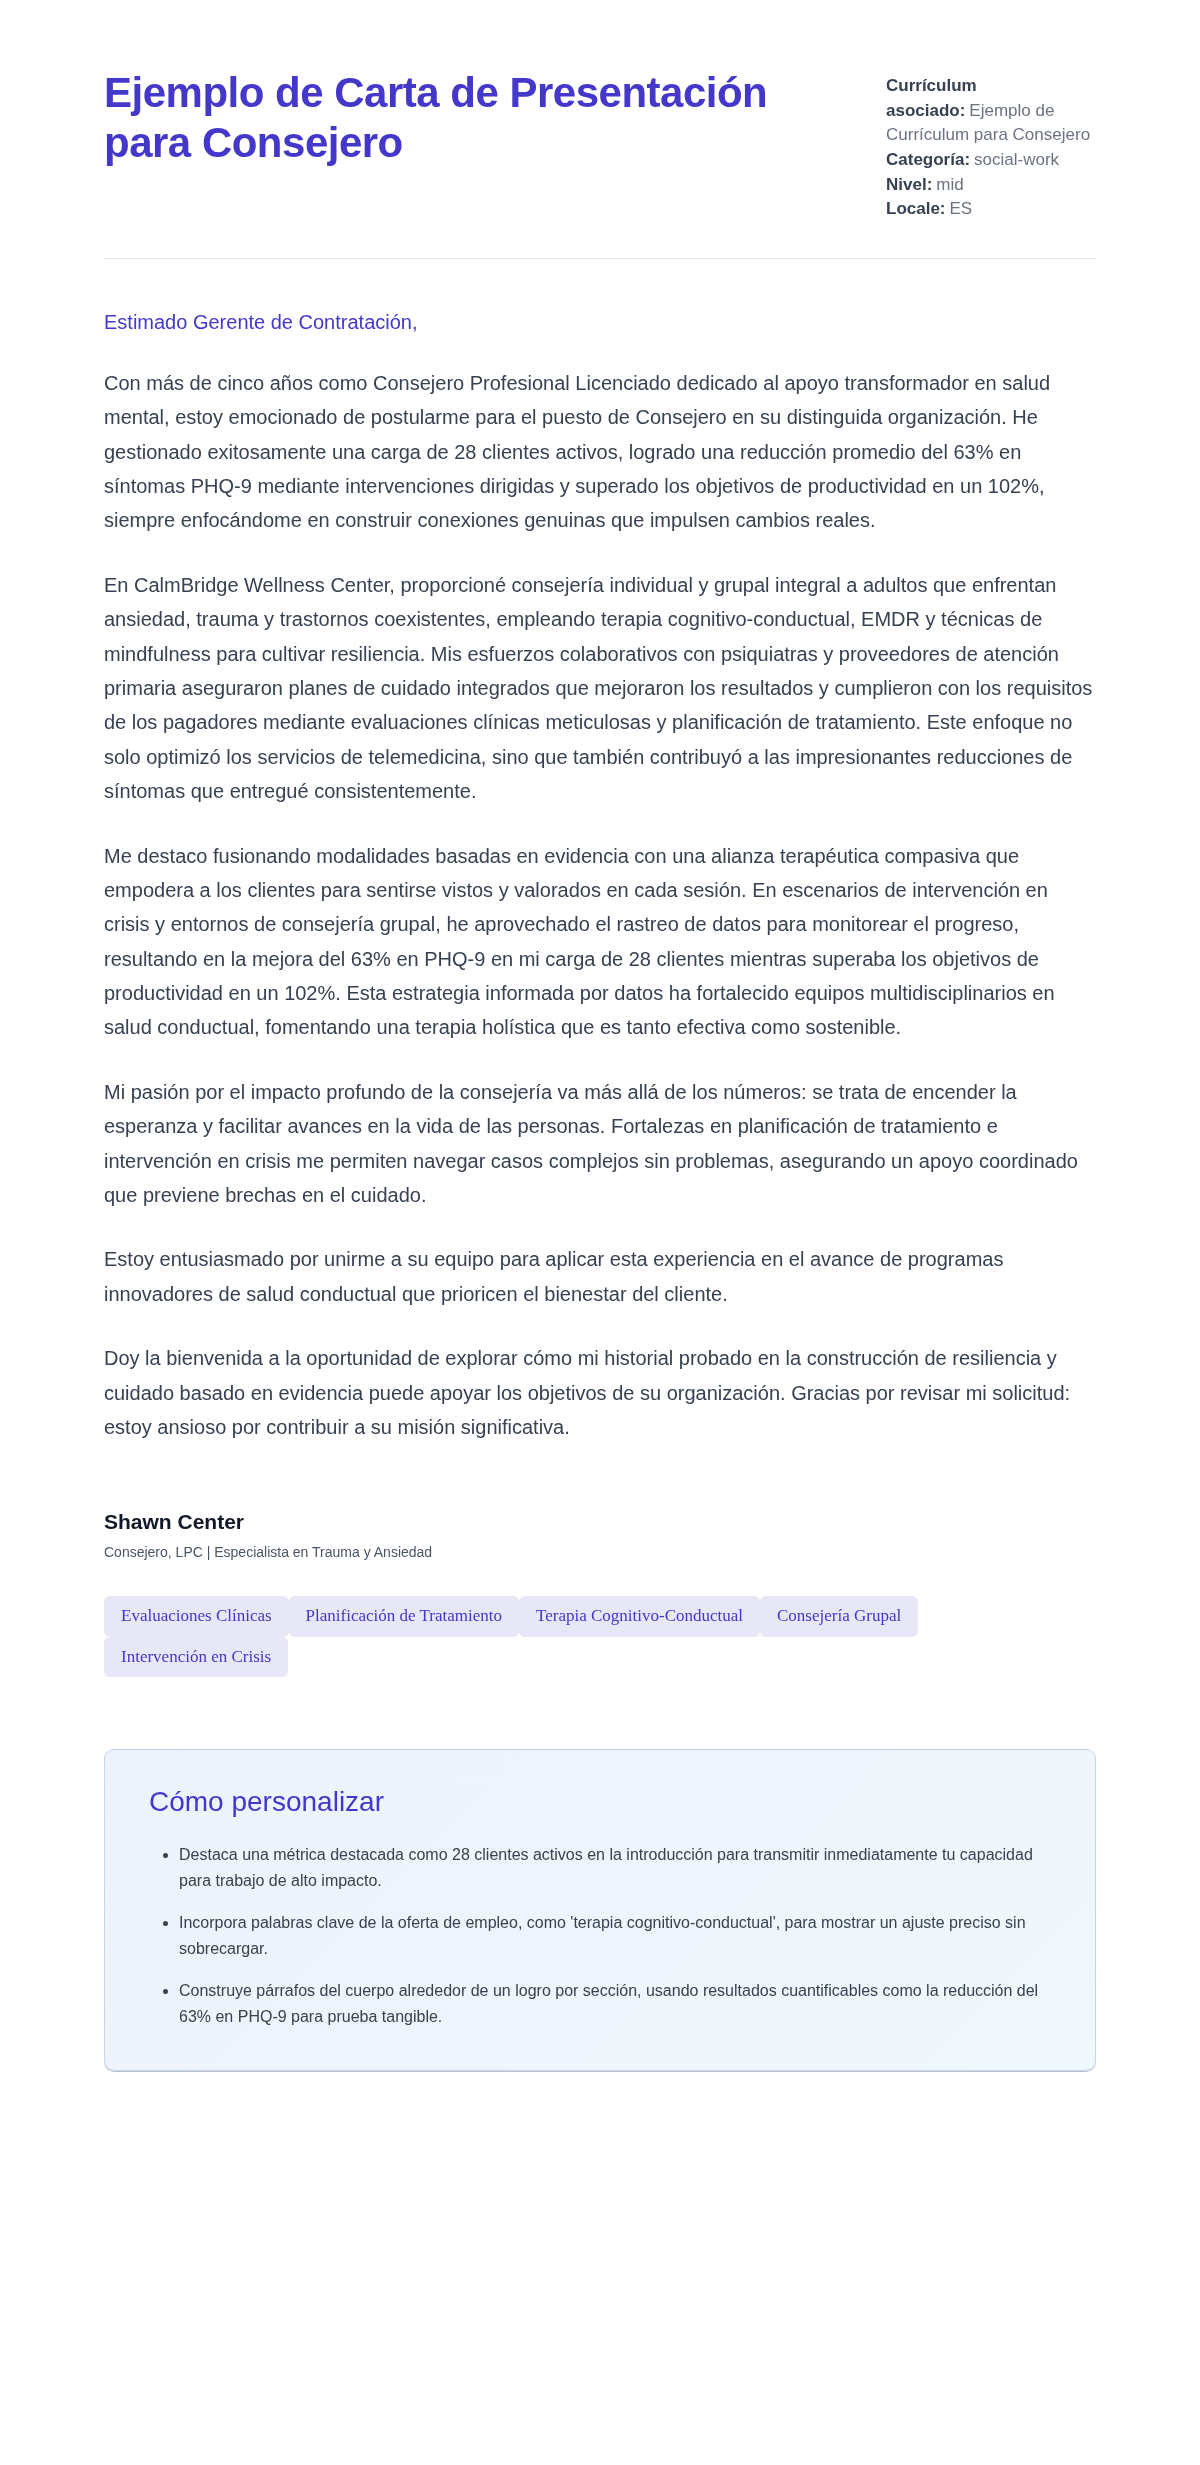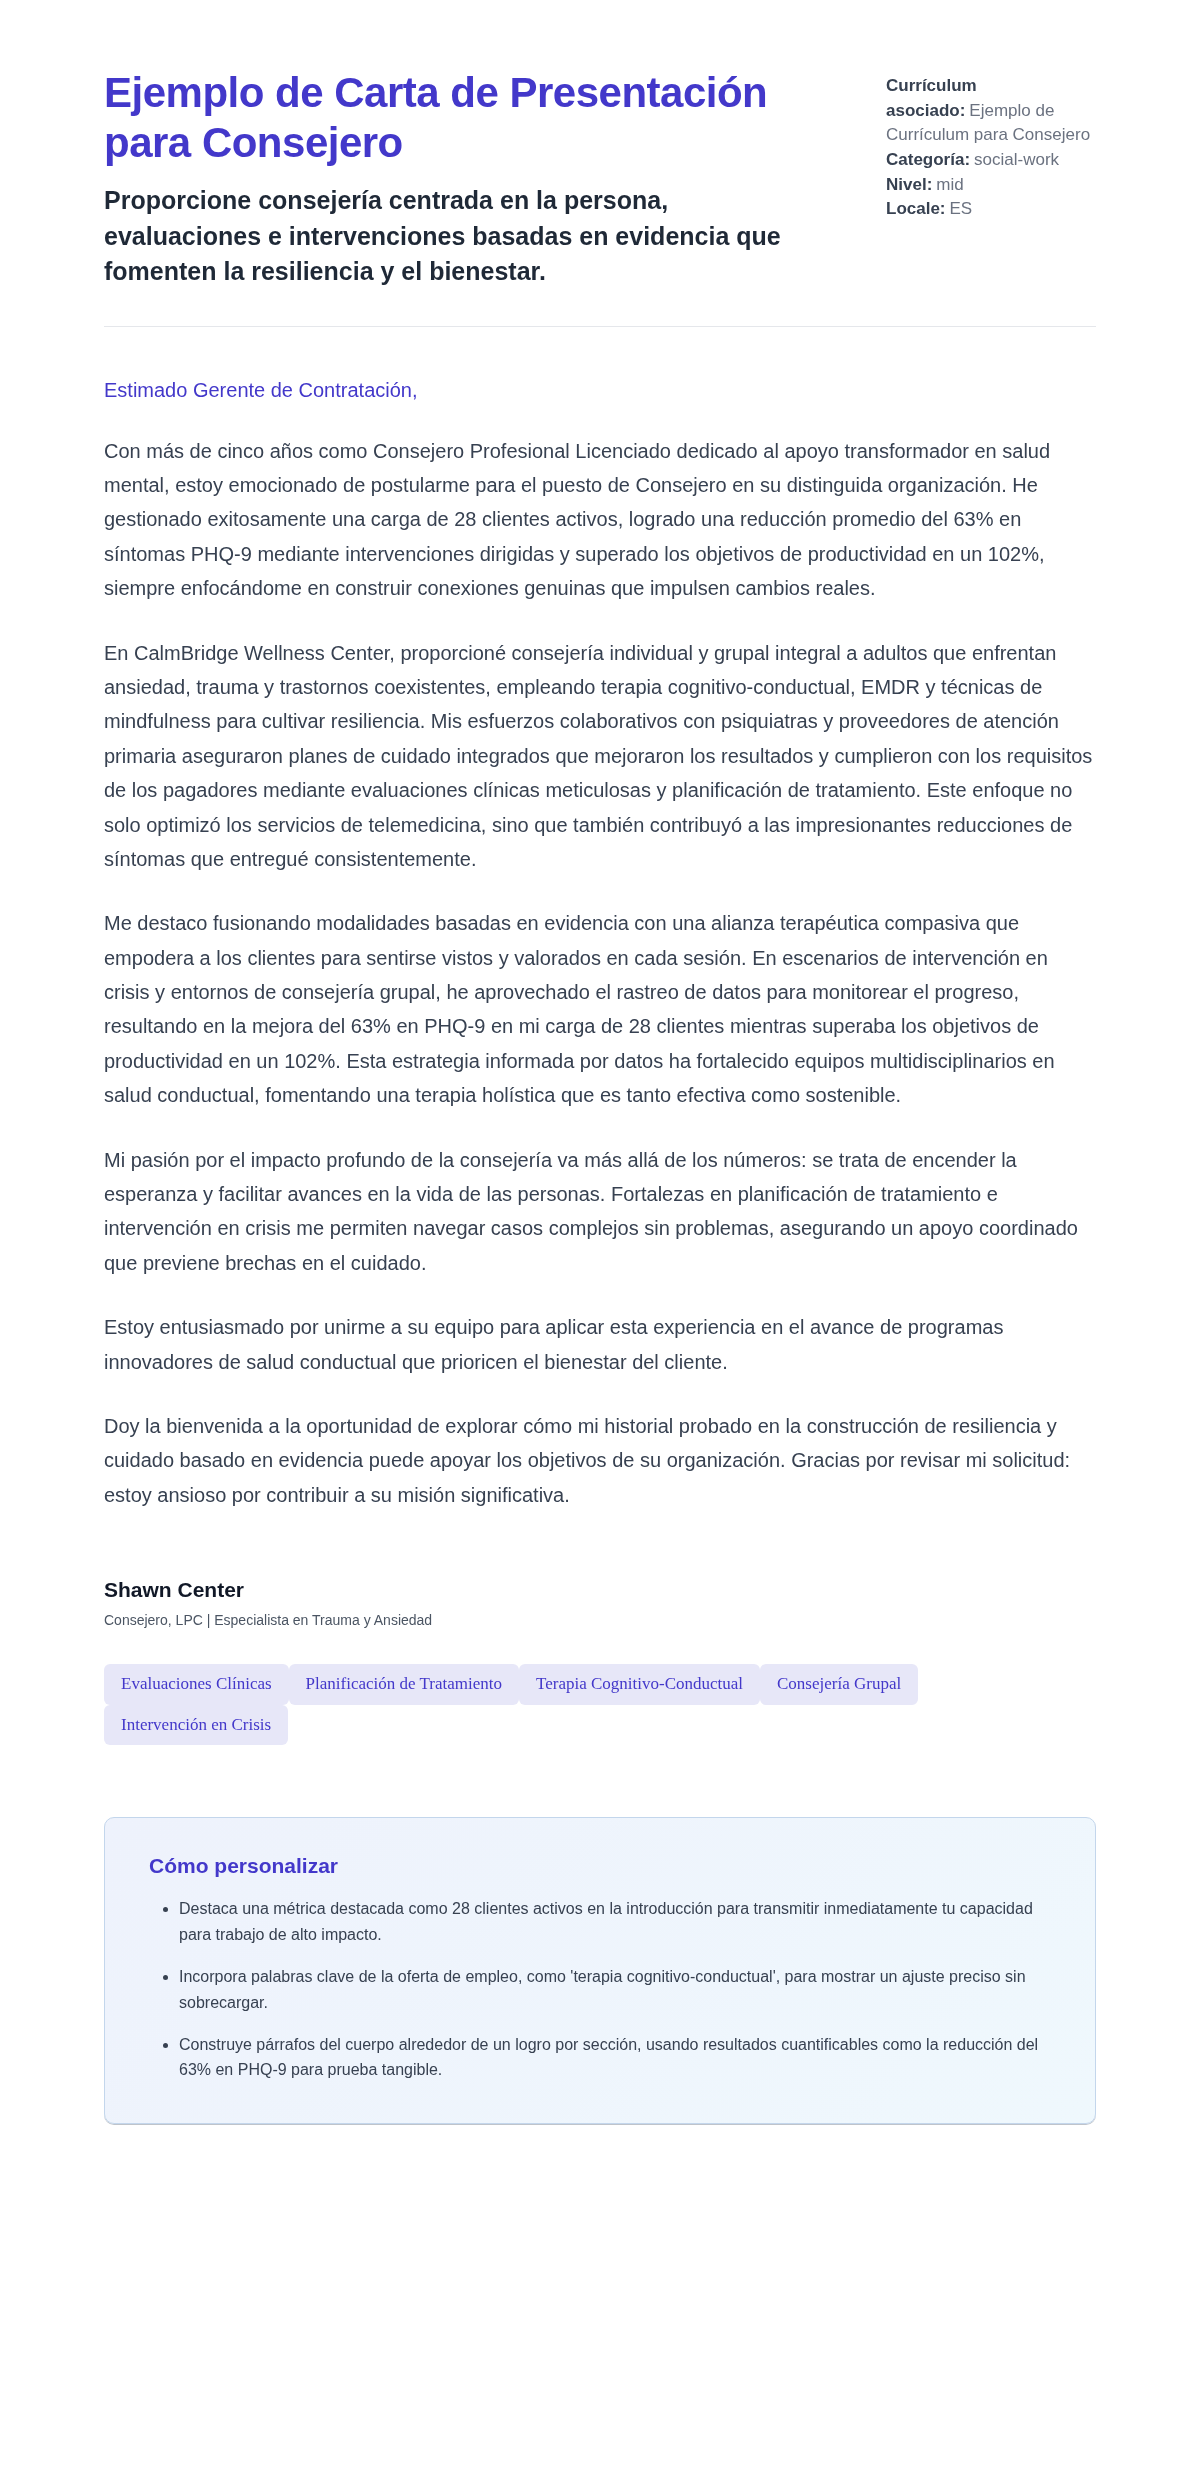--- a/index.html
+++ b/index.html
@@ -107,43 +107,42 @@
   
   .tips {
     margin-top: 72px;
     border: 1px solid #c3d6ec;
     border-radius: 10px;
     padding: 36px 44px 40px 44px;
     background: linear-gradient(135deg, #eef2fc 0%, #eff8fd 100%);
     box-shadow: 0 1px 0 rgba(71, 85, 105, 0.35);
   }
   .tips-heading {
-    margin: 0 0 18px 0;
-    font-size: 21px;
-    font-weight: 700;
+    margin: 0 0 24px 0;
+    font-size: 28px;
+    font-weight: 400;
     color: #4338ca;
   }
   .tips-list { margin: 0; padding-left: 30px; }
   .tips-list li {
     margin-bottom: 16px;
     font-size: 16px;
     line-height: 1.62;
     color: #374151;
   }
   .tips-list li:last-child { margin-bottom: 0; }
 </style>
 </head>
 <body>
 
 <div class="page">
 
   <header class="doc-header">
     <div class="header-left">
       <h1 class="title">Ejemplo de Carta de Presentación para Consejero</h1>
-      <p class="subtitle">Proporcione consejería centrada en la persona, evaluaciones e intervenciones basadas en evidencia que fomenten la resiliencia y el bienestar.</p>
     </div>
     <aside class="meta">
       <p><strong>Currículum asociado:</strong><span>Ejemplo de Currículum para Consejero</span></p>
       <p><strong>Categoría:</strong><span>social-work</span></p>
       <p><strong>Nivel:</strong><span>mid</span></p>
       <p><strong>Locale:</strong><span>ES</span></p>
     </aside>
   </header>
 
   <hr class="divider">

